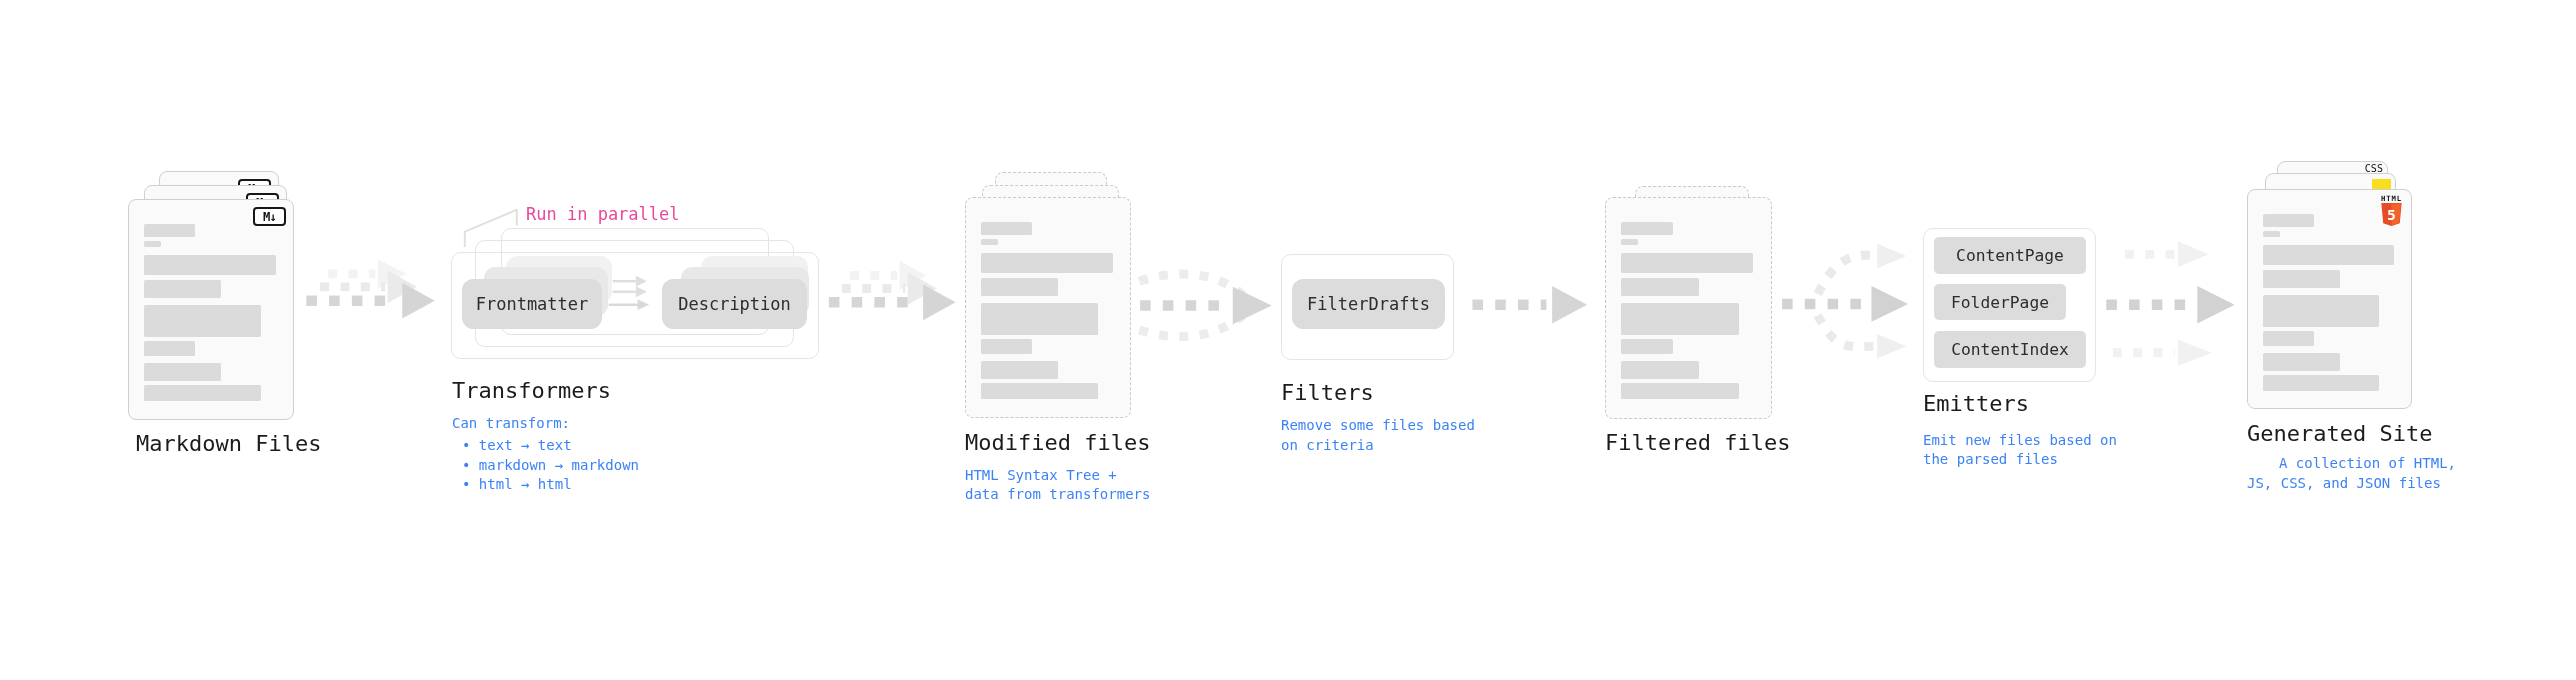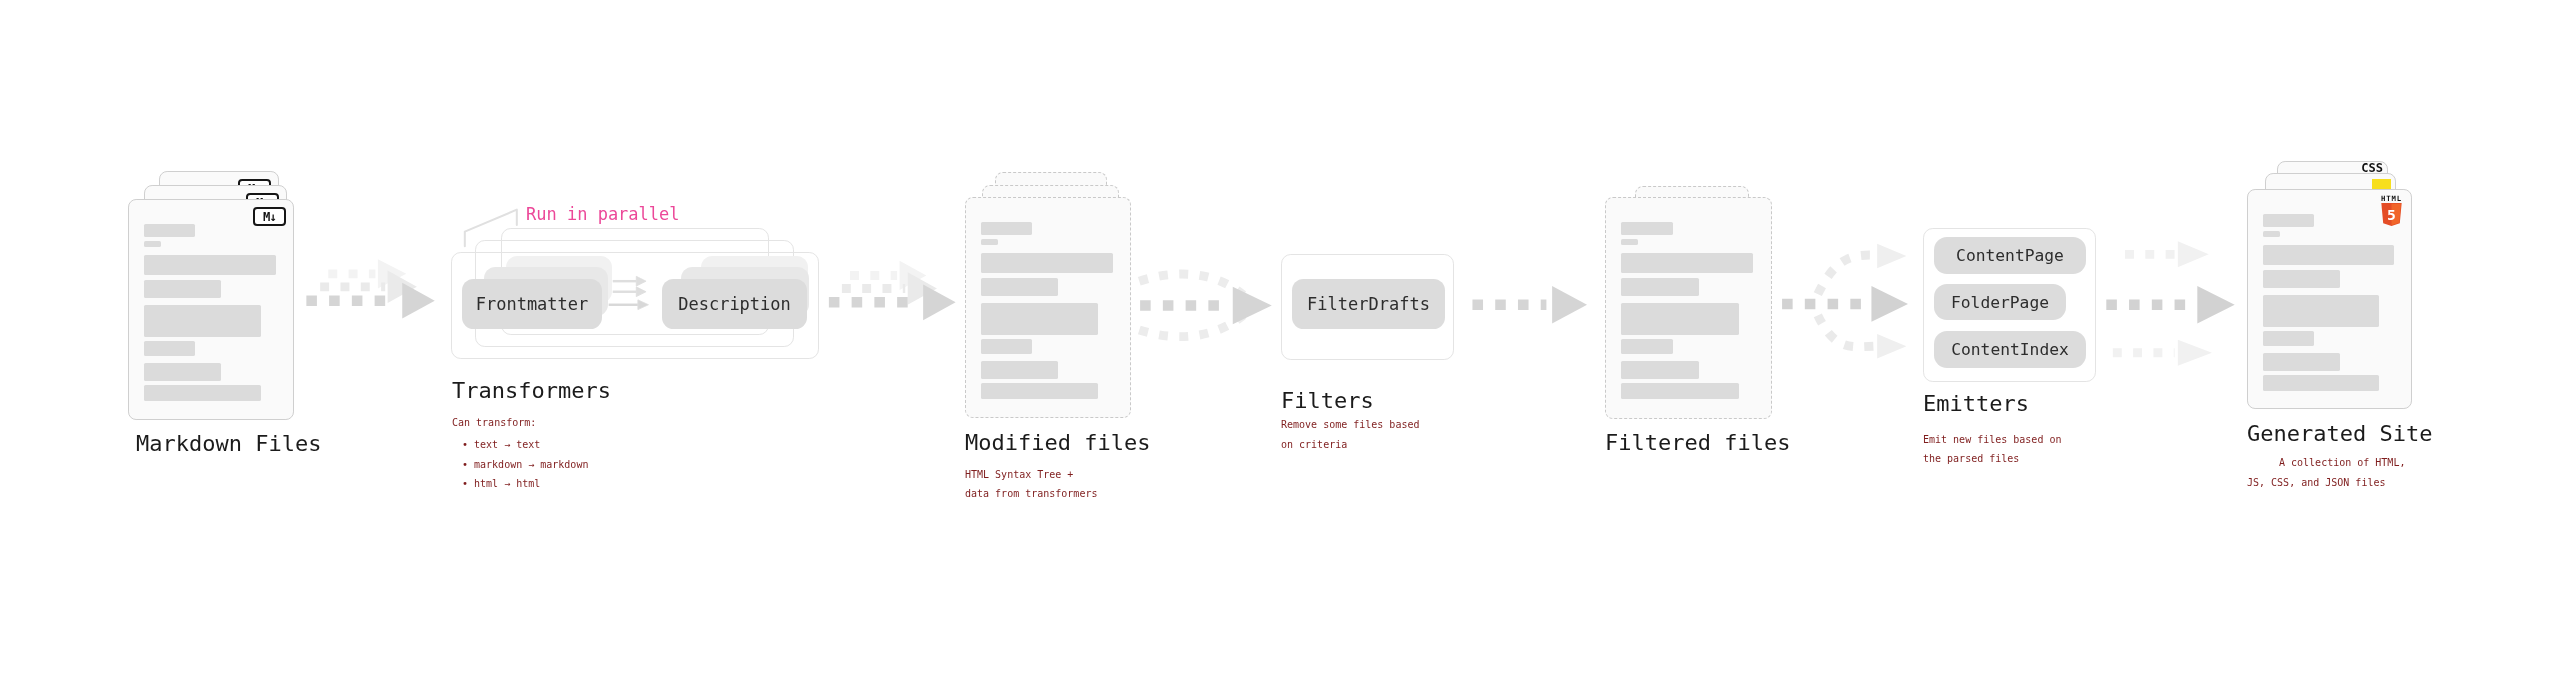--- a/index.html
+++ b/index.html
@@ -10,35 +10,35 @@
   .card{position:absolute;background:#fafafa;border:1.6px solid #cfcfcf;border-radius:8.1px;box-sizing:border-box;}
   .card.dashed{border:1.6px dashed #c9c9c9;}
   .doc-bar{position:absolute;left:15.4px;background:#dbdbdb;border-radius:1.6px;}
   .badge-md{
     position:absolute;top:7.3px;right:7.3px;width:32.5px;height:18.7px;
     border:2.4px solid #161616;border-radius:4.1px;background:#ffffff;
     display:flex;align-items:center;justify-content:center;
     font-size:12.2px;font-weight:bold;color:#161616;box-sizing:border-box;letter-spacing:-0.8px;
   }
   .caption{position:absolute;font-size:22px;font-weight:500;color:#1b1b1b;white-space:nowrap;line-height:24.4px;}
-  .sub{position:absolute;font-size:10px;color:#7f1d1d;white-space:nowrap;line-height:18px;}
+  .sub{position:absolute;font-size:14px;color:#3b82f6;white-space:nowrap;line-height:18px;}
   .note{position:absolute;font-size:17px;color:#ec4899;white-space:nowrap;}
   .container-box{position:absolute;border:1.6px solid #e4e4e4;border-radius:9.8px;box-sizing:border-box;background:transparent;}
   .pill{
     position:absolute;background:#dcdcdc;border-radius:11.4px;
     display:flex;align-items:center;justify-content:center;
     font-size:17px;color:#2d2d2d;white-space:nowrap;
   }
   .pill.ghost1{background:#e8e8e8;}
   .pill.ghost2{background:#f1f1f1;}
-  .pill.small{font-size:16.3px;border-radius:13px;}
+  .pill.small{font-size:16.3px;border-radius:5px;}
   .arrows-svg{position:absolute;left:0;top:0;pointer-events:none;z-index:5;}
   .front-pill{z-index:6;}
   .badge-css{position:absolute;top:3.3px;right:4.1px;display:flex;flex-direction:column;align-items:center;z-index:4;}
-  .badge-css .css-text{font-size:12px;font-weight:bold;color:#111;line-height:7.3px;letter-spacing:0;}
+  .badge-css .css-text{font-size:10px;font-weight:normal;color:#111;line-height:7.3px;letter-spacing:0;}
   .badge-css .css-bar{width:16.3px;height:3.3px;margin-top:0.8px;}
   .badge-js{position:absolute;top:4.9px;right:4.1px;width:18.7px;height:9.8px;z-index:4;}
   .badge-html5{position:absolute;top:4.9px;right:9px;display:flex;flex-direction:column;align-items:center;z-index:4;}
   .badge-html5 .html-text{font-size:7.3px;font-weight:bold;color:#111;line-height:8.1px;letter-spacing:0.8px;}
 </style>
 </head>
 <body>
 
 <div id="canvas">
 
@@ -183,21 +183,21 @@
         </div>
     </div>
     <div class="caption" style="left:965px;top:431px;">Modified files</div>
     <div class="sub" style="left:965px;top:466px;">HTML Syntax Tree +</div>
     <div class="sub" style="left:965px;top:485px;">data from transformers</div>
   </div>
 
   <div>
     <div class="container-box" style="left:1281px;top:254px;width:173px;height:106px;z-index:1;"></div>
     <div class="pill front-pill" style="left:1292px;top:279px;width:153px;height:50px;">FilterDrafts</div>
-    <div class="caption" style="left:1281px;top:389px;text-align:center;">Filters</div>
+    <div class="caption" style="left:1281px;top:381px;text-align:center;">Filters</div>
     <div class="sub" style="left:1281px;top:416px;">Remove some files based</div>
     <div class="sub" style="left:1281px;top:436px;">on criteria</div>
   </div>
 
   <div>
     <div class="card dashed" style="left:1635px;top:186px;width:114px;height:221px;z-index:1;"></div>
     <div class="card dashed" style="left:1605px;top:197px;width:167px;height:222px;z-index:3;">
       <div class="doc-bars">
           <div class="doc-bar" style="top: 24.4px; width: 31%; height: 13px;"></div>
           <div class="doc-bar" style="top: 41px; width: 10%; height: 5.7px;"></div>

